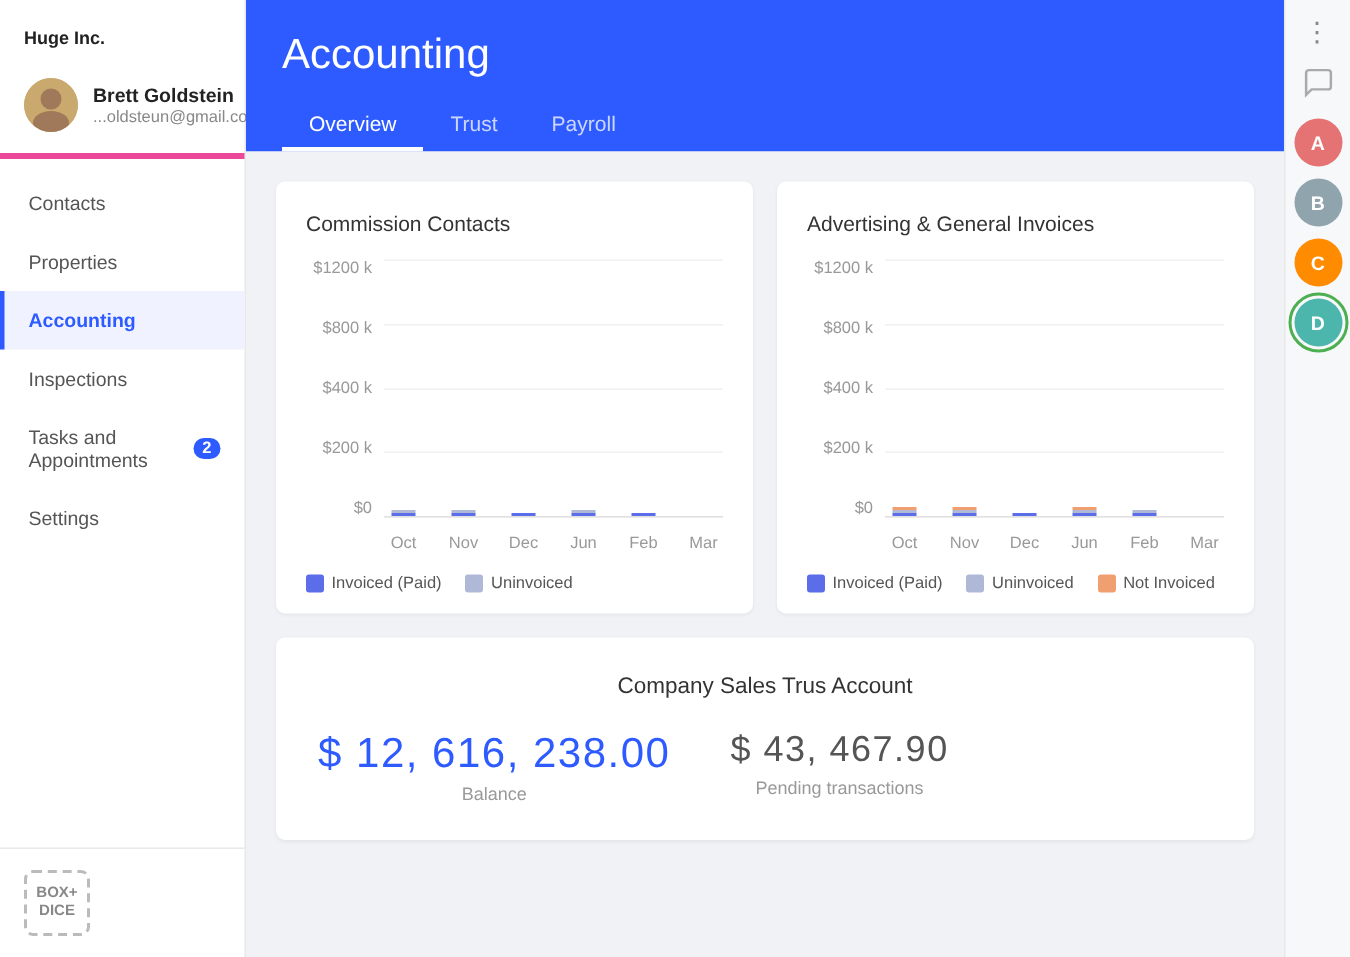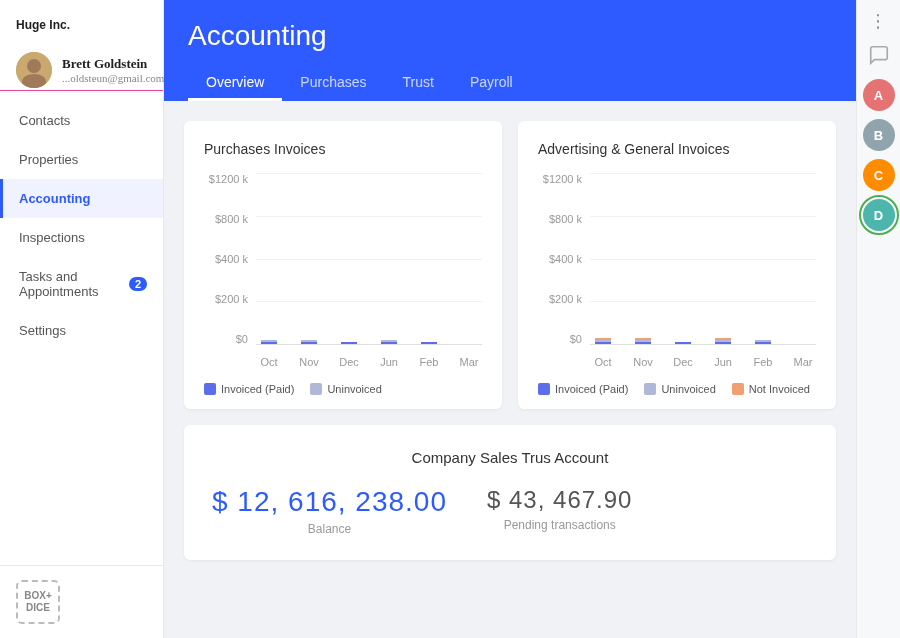--- a/index.html
+++ b/index.html
@@ -16,23 +16,22 @@
     }
     .sidebar-logo {
       padding: 18px 16px 12px;
       font-size: 12px;
       font-weight: 700;
       color: #222;
     }
     .sidebar-user {
       display: flex;
       align-items: center;
-      padding: 8px 16px 2px;
-      border-bottom: 1px solid #ec4899;
-      font-family: Liberation Serif, serif;
+      padding: 8px 16px 14px;
+      border-bottom: 4px solid #ec4899;
     }
     .avatar-circle {
       width: 36px;
       height: 36px;
       border-radius: 50%;
       background: #c9a96e;
       display: flex;
       align-items: center;
       justify-content: center;
       color: #fff;
@@ -345,32 +344,31 @@
     <div class="box-logo" style="white-space:pre;">BOX+
 DICE</div>
   </div>
 </div>
 
 <div id="main">
   <div id="top-bar">
     <div class="page-title">Accounting</div>
     <div class="tabs">
       <div class="tab active">Overview</div>
-      <div class="tab">Purchases</div>
       <div class="tab">Trust</div>
       <div class="tab">Payroll</div>
     </div>
   </div>
 
   <div id="content">
 
     <div class="charts-row">
 
       <div class="chart-card">
-        <div class="chart-title">Purchases Invoices</div>
+        <div class="chart-title">Commission Contacts</div>
         <div class="bar-chart-area">
           <div class="y-axis">
             <span class="y-label">$1200 k</span>
             <span class="y-label">$800 k</span>
             <span class="y-label">$400 k</span>
             <span class="y-label">$200 k</span>
             <span class="y-label">$0</span>
           </div>
           <div class="grid-lines">
             <div class="grid-line"></div>

